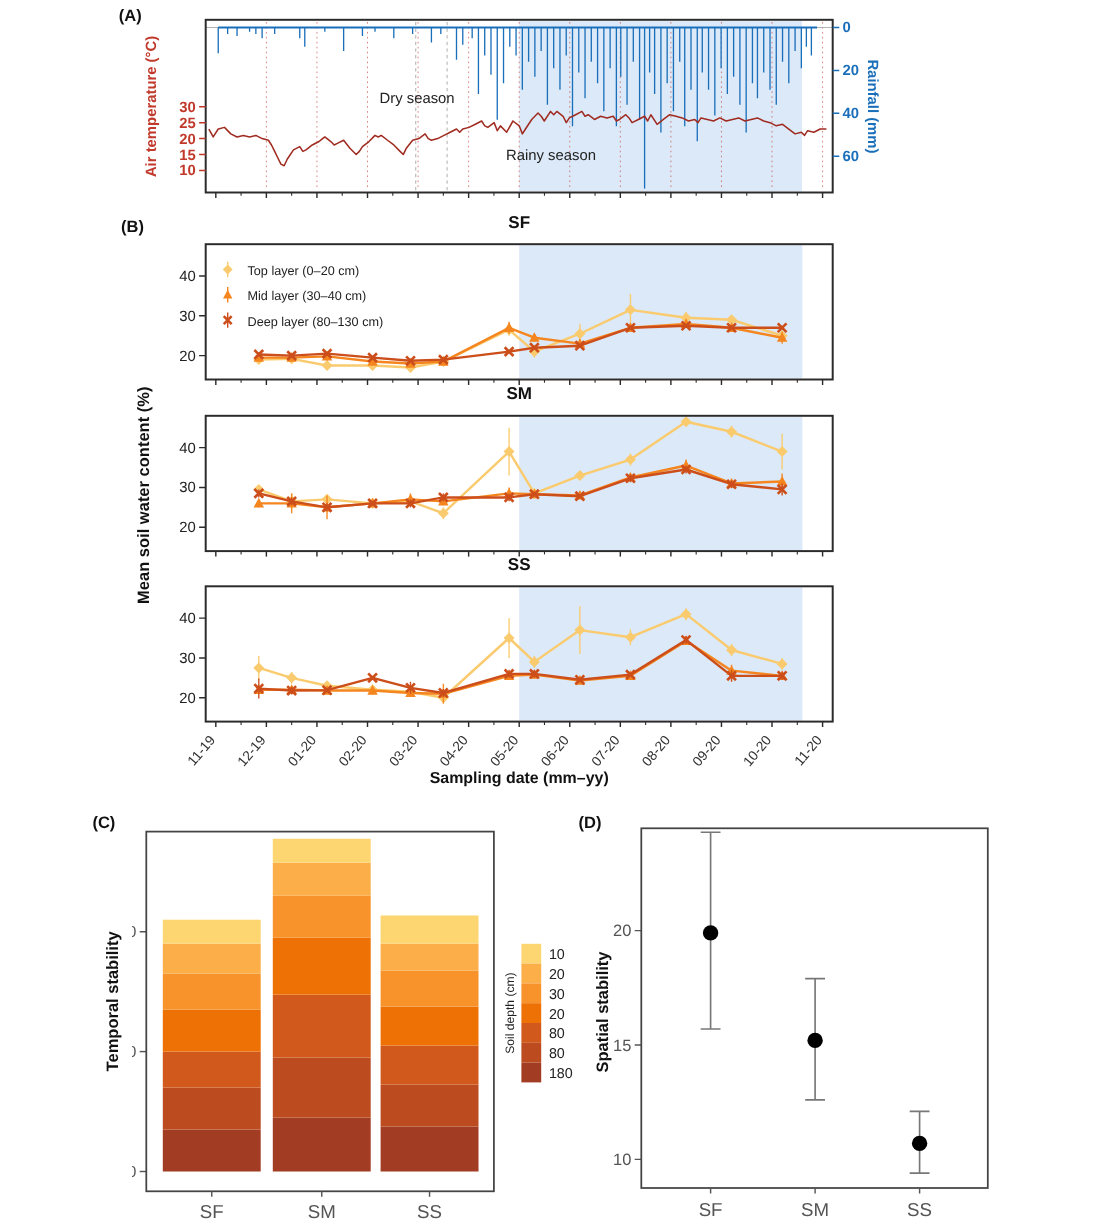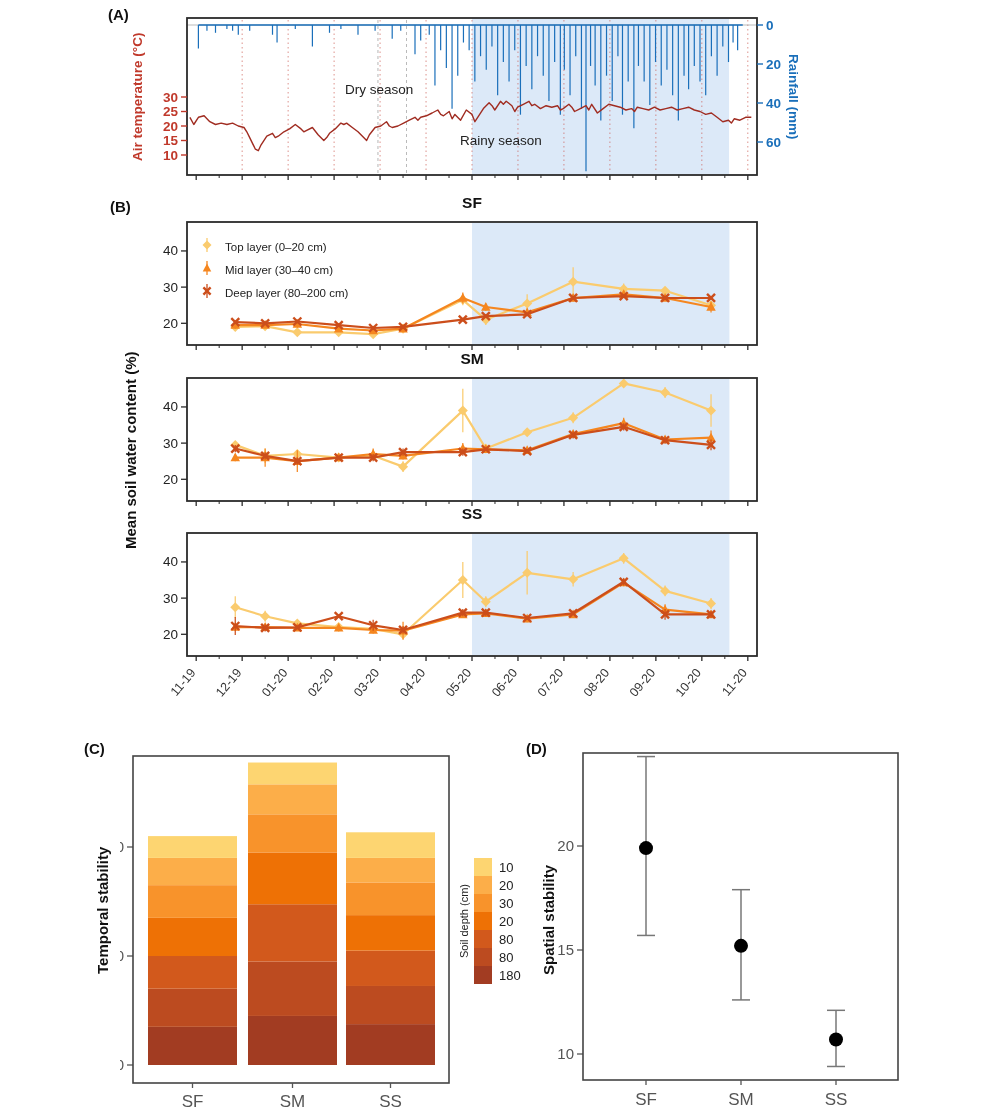--- a/index.html
+++ b/index.html
@@ -726,23 +726,24 @@
         <span class="ll">Mid layer (30–40 cm)</span>
       </div>
       <div class="lrow">
         <svg width="20" height="16">
           <line x1="10" y1="1" x2="10" y2="15" stroke="#CC4E1B" stroke-width="1.3"></line>
           <g>
             <line x1="6.4" y1="4.4" x2="13.6" y2="11.6" stroke="#CC4E1B" stroke-width="2.4"></line>
             <line x1="6.4" y1="11.6" x2="13.6" y2="4.4" stroke="#CC4E1B" stroke-width="2.4"></line>
           </g>
         </svg>
-        <span class="ll">Deep layer (80–200 cm)</span>
+        <span class="ll">Deep layer (80–130 cm)</span>
       </div>
     </div>
+  <div class="xlabel" style="top:700px">Sampling date (mm–yy)</div>
 
   <div class="plabel" style="left:84px;top:740px">(C)</div>
   <div class="vlabel" style="left:94px;top:790px;height:240px;font-size:15px">Temporal stability</div>
   <svg id="svg-c" class="abs" style="left:120px;top:748px" width="345" height="362">
       <g transform="translate(13,8)">
         <g>
           <rect x="15" y="270.85" width="89" height="38.15" fill="#A23C22"></rect>
           <rect x="15" y="232.7" width="89" height="38.15" fill="#BC4B20"></rect>
           <rect x="15" y="200" width="89" height="32.7" fill="#D2591C"></rect>
           <rect x="15" y="161.85" width="89" height="38.15" fill="#EE7105"></rect>

